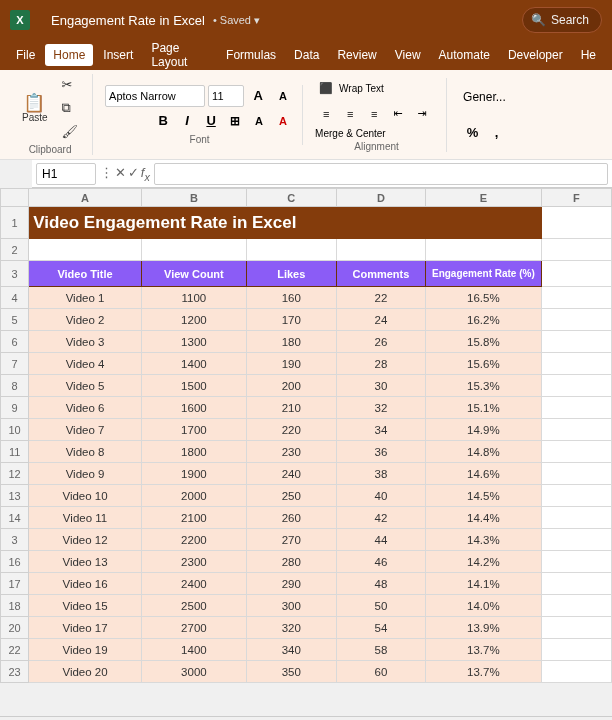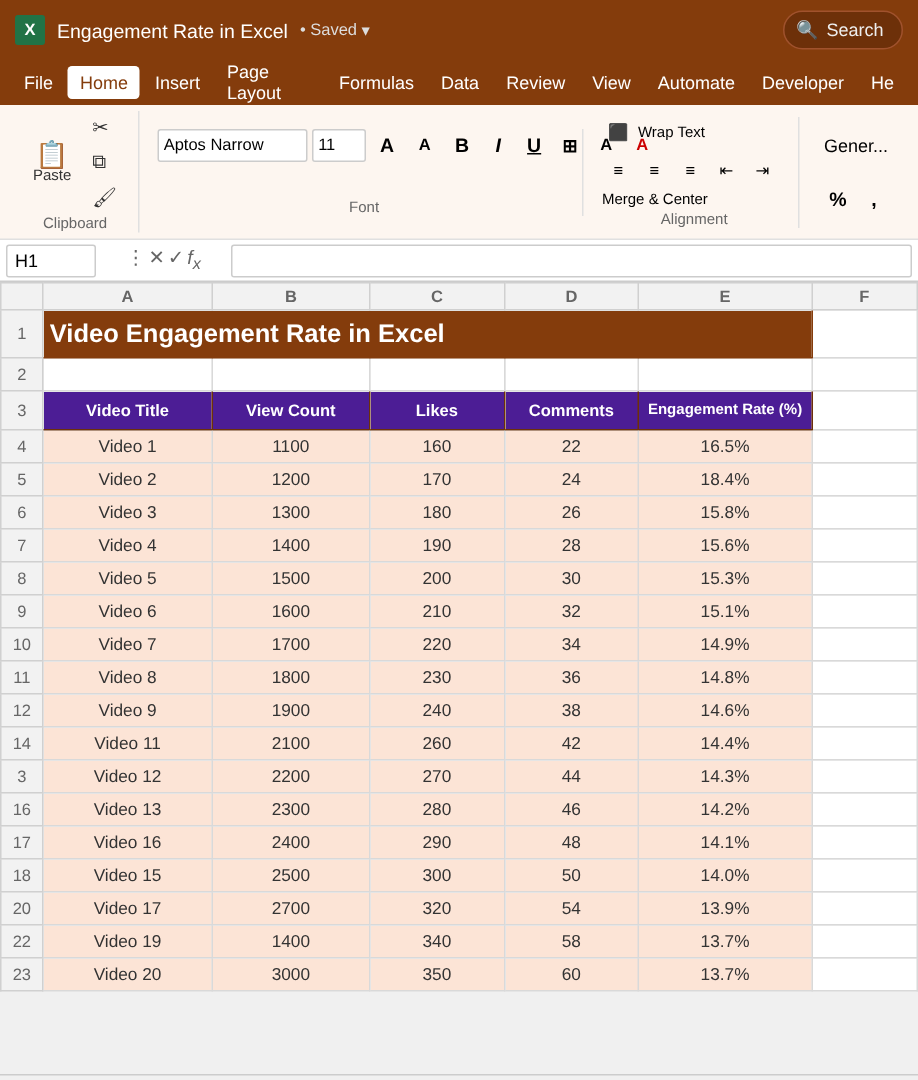--- a/index.html
+++ b/index.html
@@ -10,21 +10,21 @@
       background: #843c0c;
       height: 40px;
       display: flex;
       align-items: center;
       justify-content: space-between;
       padding: 0 10px;
       color: white;
     }
     .title-bar-left { display: flex; align-items: center; gap: 8px; }
     .excel-icon { width: 20px; height: 20px; background: #217346; color: white; font-size: 11px; font-weight: bold; display: flex; align-items: center; justify-content: center; border-radius: 2px; }
-    .title-text { font-size: 13px; color: #fff; }
+    .title-text { font-size: 13px; color: #fff; margin-left: 13px; }
     .saved-pill { font-size: 11px; color: #ddd; display: flex; align-items: center; gap: 3px; }
     .search-box {
       background: #6d3009;
       border: 1px solid #a0522d;
       border-radius: 14px;
       height: 26px;
       display: flex;
       align-items: center;
       padding: 0 8px;
       gap: 5px;
@@ -100,21 +100,22 @@
     }
 
     
     .formula-bar {
       background: #fff;
       border-bottom: 1px solid #ccc;
       height: 28px;
       display: flex;
       align-items: center;
       padding: 0 4px;
-      gap: 20px;
+      gap: 4px;
+      margin-left: 32px;
     }
     .cell-ref {
       background: white; border: 1px solid #ccc; border-radius: 2px;
       height: 22px; width: 60px; font-size: 12px; padding: 0 5px;
       display: flex; align-items: center;
     }
     .formula-icons { display: flex; gap: 2px; color: #666; font-size: 13px; }
     .formula-input {
       flex: 1; border: 1px solid #ccc; height: 22px; padding: 0 5px;
       font-size: 12px; border-radius: 2px;
@@ -157,21 +158,21 @@
     .cell-title {
       background: #843c0c;
       color: white;
       font-size: 17px;
       font-weight: bold;
       text-align: left;
       border: 1px solid #843c0c;
       height: 32px;
     }
     .cell-header {
-      background: #4c1d95;
+      background: #8b5cf6;
       color: white;
       font-size: 11px;
       font-weight: bold;
       text-align: center;
       border: 1px solid #6d3009;
       height: 26px;
       vertical-align: middle;
     }
     .cell-data {
       background: #fce4d6;
@@ -247,21 +248,21 @@
         </div>
         <div class="ribbon-btn" style="flex-direction:row;gap:3px;">
           <span class="ribbon-icon-sm">🖌</span>
         </div>
       </div>
     </div>
     <span class="ribbon-group-label">Clipboard</span>
   </div>
 
   <div class="ribbon-group" style="min-width:170px;">
-    <div style="display:flex;gap:3px;width:100%;">
+    <div style="display:flex;flex-direction:column;gap:3px;width:100%;align-items:flex-end;">
       <div style="display:flex;gap:3px;align-items:center;">
         <input class="font-select" type="text" readonly="" value="Aptos Narrow" style="">
         <input class="font-size-select" type="text" readonly="" value="11" style="">
         <button class="format-btn">A</button>
         <button class="format-btn" style="font-size:11px;">A</button>
       </div>
       <div style="display:flex;gap:2px;align-items:center;">
         <button class="format-btn" style="font-weight:bold;">B</button>
         <button class="format-btn" style="font-style:italic;">I</button>
         <button class="format-btn" style="text-decoration:underline;">U</button>
@@ -375,21 +376,21 @@
     <td class="cell cell-data">22</td>
     <td class="cell cell-data">16.5%</td>
     <td class="cell cell-empty"></td>
   </tr>
         <tr>
     <td class="row-header">5</td>
     <td class="cell cell-data">Video 2</td>
     <td class="cell cell-data">1200</td>
     <td class="cell cell-data">170</td>
     <td class="cell cell-data">24</td>
-    <td class="cell cell-data">18.4%</td>
+    <td class="cell cell-data">16.2%</td>
     <td class="cell cell-empty"></td>
   </tr>
         <tr>
     <td class="row-header">6</td>
     <td class="cell cell-data">Video 3</td>
     <td class="cell cell-data">1300</td>
     <td class="cell cell-data">180</td>
     <td class="cell cell-data">26</td>
     <td class="cell cell-data">15.8%</td>
     <td class="cell cell-empty"></td>
@@ -439,20 +440,29 @@
     <td class="cell cell-data">14.8%</td>
     <td class="cell cell-empty"></td>
   </tr>
         <tr>
     <td class="row-header">12</td>
     <td class="cell cell-data">Video 9</td>
     <td class="cell cell-data">1900</td>
     <td class="cell cell-data">240</td>
     <td class="cell cell-data">38</td>
     <td class="cell cell-data">14.6%</td>
+    <td class="cell cell-empty"></td>
+  </tr>
+        <tr>
+    <td class="row-header">13</td>
+    <td class="cell cell-data">Video 10</td>
+    <td class="cell cell-data">2000</td>
+    <td class="cell cell-data">250</td>
+    <td class="cell cell-data">40</td>
+    <td class="cell cell-data">14.5%</td>
     <td class="cell cell-empty"></td>
   </tr>
         <tr>
     <td class="row-header">14</td>
     <td class="cell cell-data">Video 11</td>
     <td class="cell cell-data">2100</td>
     <td class="cell cell-data">260</td>
     <td class="cell cell-data">42</td>
     <td class="cell cell-data">14.4%</td>
     <td class="cell cell-empty"></td>

